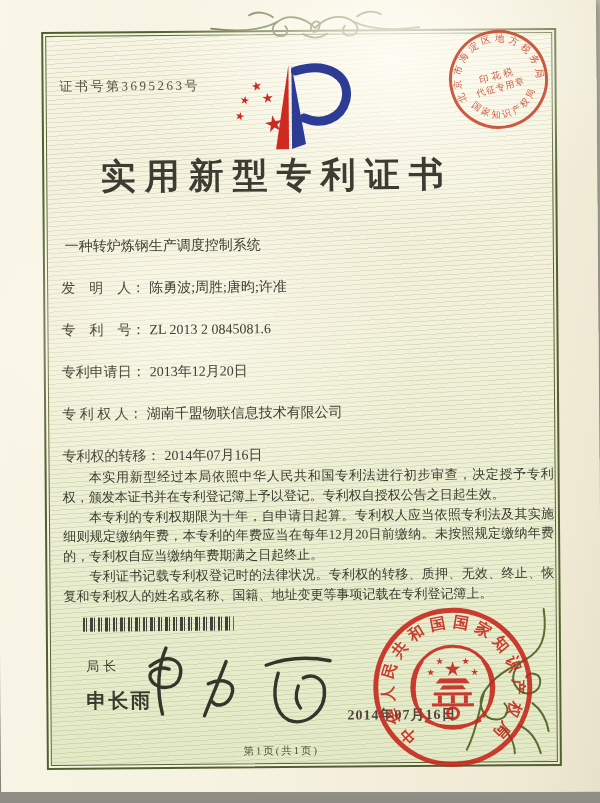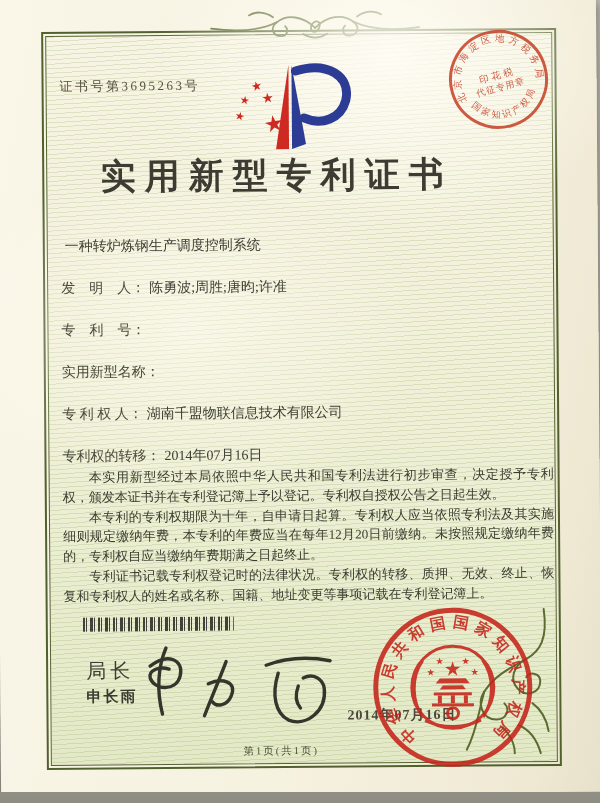--- a/index.html
+++ b/index.html
@@ -44,22 +44,22 @@
   .paras{position:absolute;left:64px;right:46px;top:469px;text-align:justify;}
   .paras p{margin:0;font-size:13px;line-height:19.8px;text-indent:2em;color:#3a3c2f;}
   .barcode{
     position:absolute;left:83px;top:619px;width:151px;height:14px;opacity:.88;
     background:repeating-linear-gradient(90deg,
       #2b2b26 0 2px, rgba(0,0,0,0) 2px 3px,
       #2b2b26 3px 4px, rgba(0,0,0,0) 4px 7px,
       #2b2b26 7px 10px, rgba(0,0,0,0) 10px 11px,
       #2b2b26 11px 12px, rgba(0,0,0,0) 12px 15px);
   }
-  .sig-role{position:absolute;left:86px;top:659px;font-size:20px;letter-spacing:4px;color:#3e3f33;}
-  .sig-name{position:absolute;left:86px;top:689px;font-size:15px;font-weight:700;letter-spacing:2px;color:#3a3b30;}
+  .sig-role{position:absolute;left:86px;top:659px;font-size:13px;letter-spacing:4px;color:#3e3f33;}
+  .sig-name{position:absolute;left:86px;top:689px;font-size:20px;font-weight:700;letter-spacing:2px;color:#3a3b30;}
   .sig-svg{position:absolute;left:138px;top:636px;z-index:2;}
   .seal-date{position:absolute;left:347px;top:710px;font-size:14px;letter-spacing:1px;color:#4c463c;font-weight:600;}
   .seal-svg{position:absolute;left:360px;top:599px;z-index:3;opacity:.88;}
   .stamp-svg{position:absolute;left:450px;top:31px;z-index:3;opacity:.9;}
   .logo-svg{position:absolute;left:238px;top:64px;}
   .orn-top{position:absolute;left:212px;top:9px;}
   .orn-corner{position:absolute;left:462px;top:612px;z-index:2;}
   .footer{position:absolute;left:0;right:40px;top:747px;text-align:center;font-size:10.5px;letter-spacing:2px;color:#4c5238;}
   svg text{font-family:"Liberation Serif","DejaVu Serif",serif;}
 </style>
@@ -140,23 +140,25 @@
       <div class="fields">
         <div class="field">
           <span class="fvalue">一种转炉炼钢生产调度控制系统</span>
         </div>
         <div class="field">
           <span class="flabel">发　明　人：</span>
           <span class="fvalue">陈勇波;周胜;唐昀;许准</span>
         </div>
         <div class="field">
           <span class="flabel">专　利　号：</span>
-        </div>
-        <div class="field">
-          <span class="flabel">实用新型名称：</span>
+          <span class="fvalue">ZL 2013 2 0845081.6</span>
+        </div>
+        <div class="field">
+          <span class="flabel">专利申请日：</span>
+          <span class="fvalue">2013年12月20日</span>
         </div>
         <div class="field">
           <span class="flabel">专 利 权 人：</span>
           <span class="fvalue">湖南千盟物联信息技术有限公司</span>
         </div>
         <div class="field">
           <span class="flabel">专利权的转移：</span>
           <span class="fvalue">2014年07月16日</span>
         </div>
       </div>

